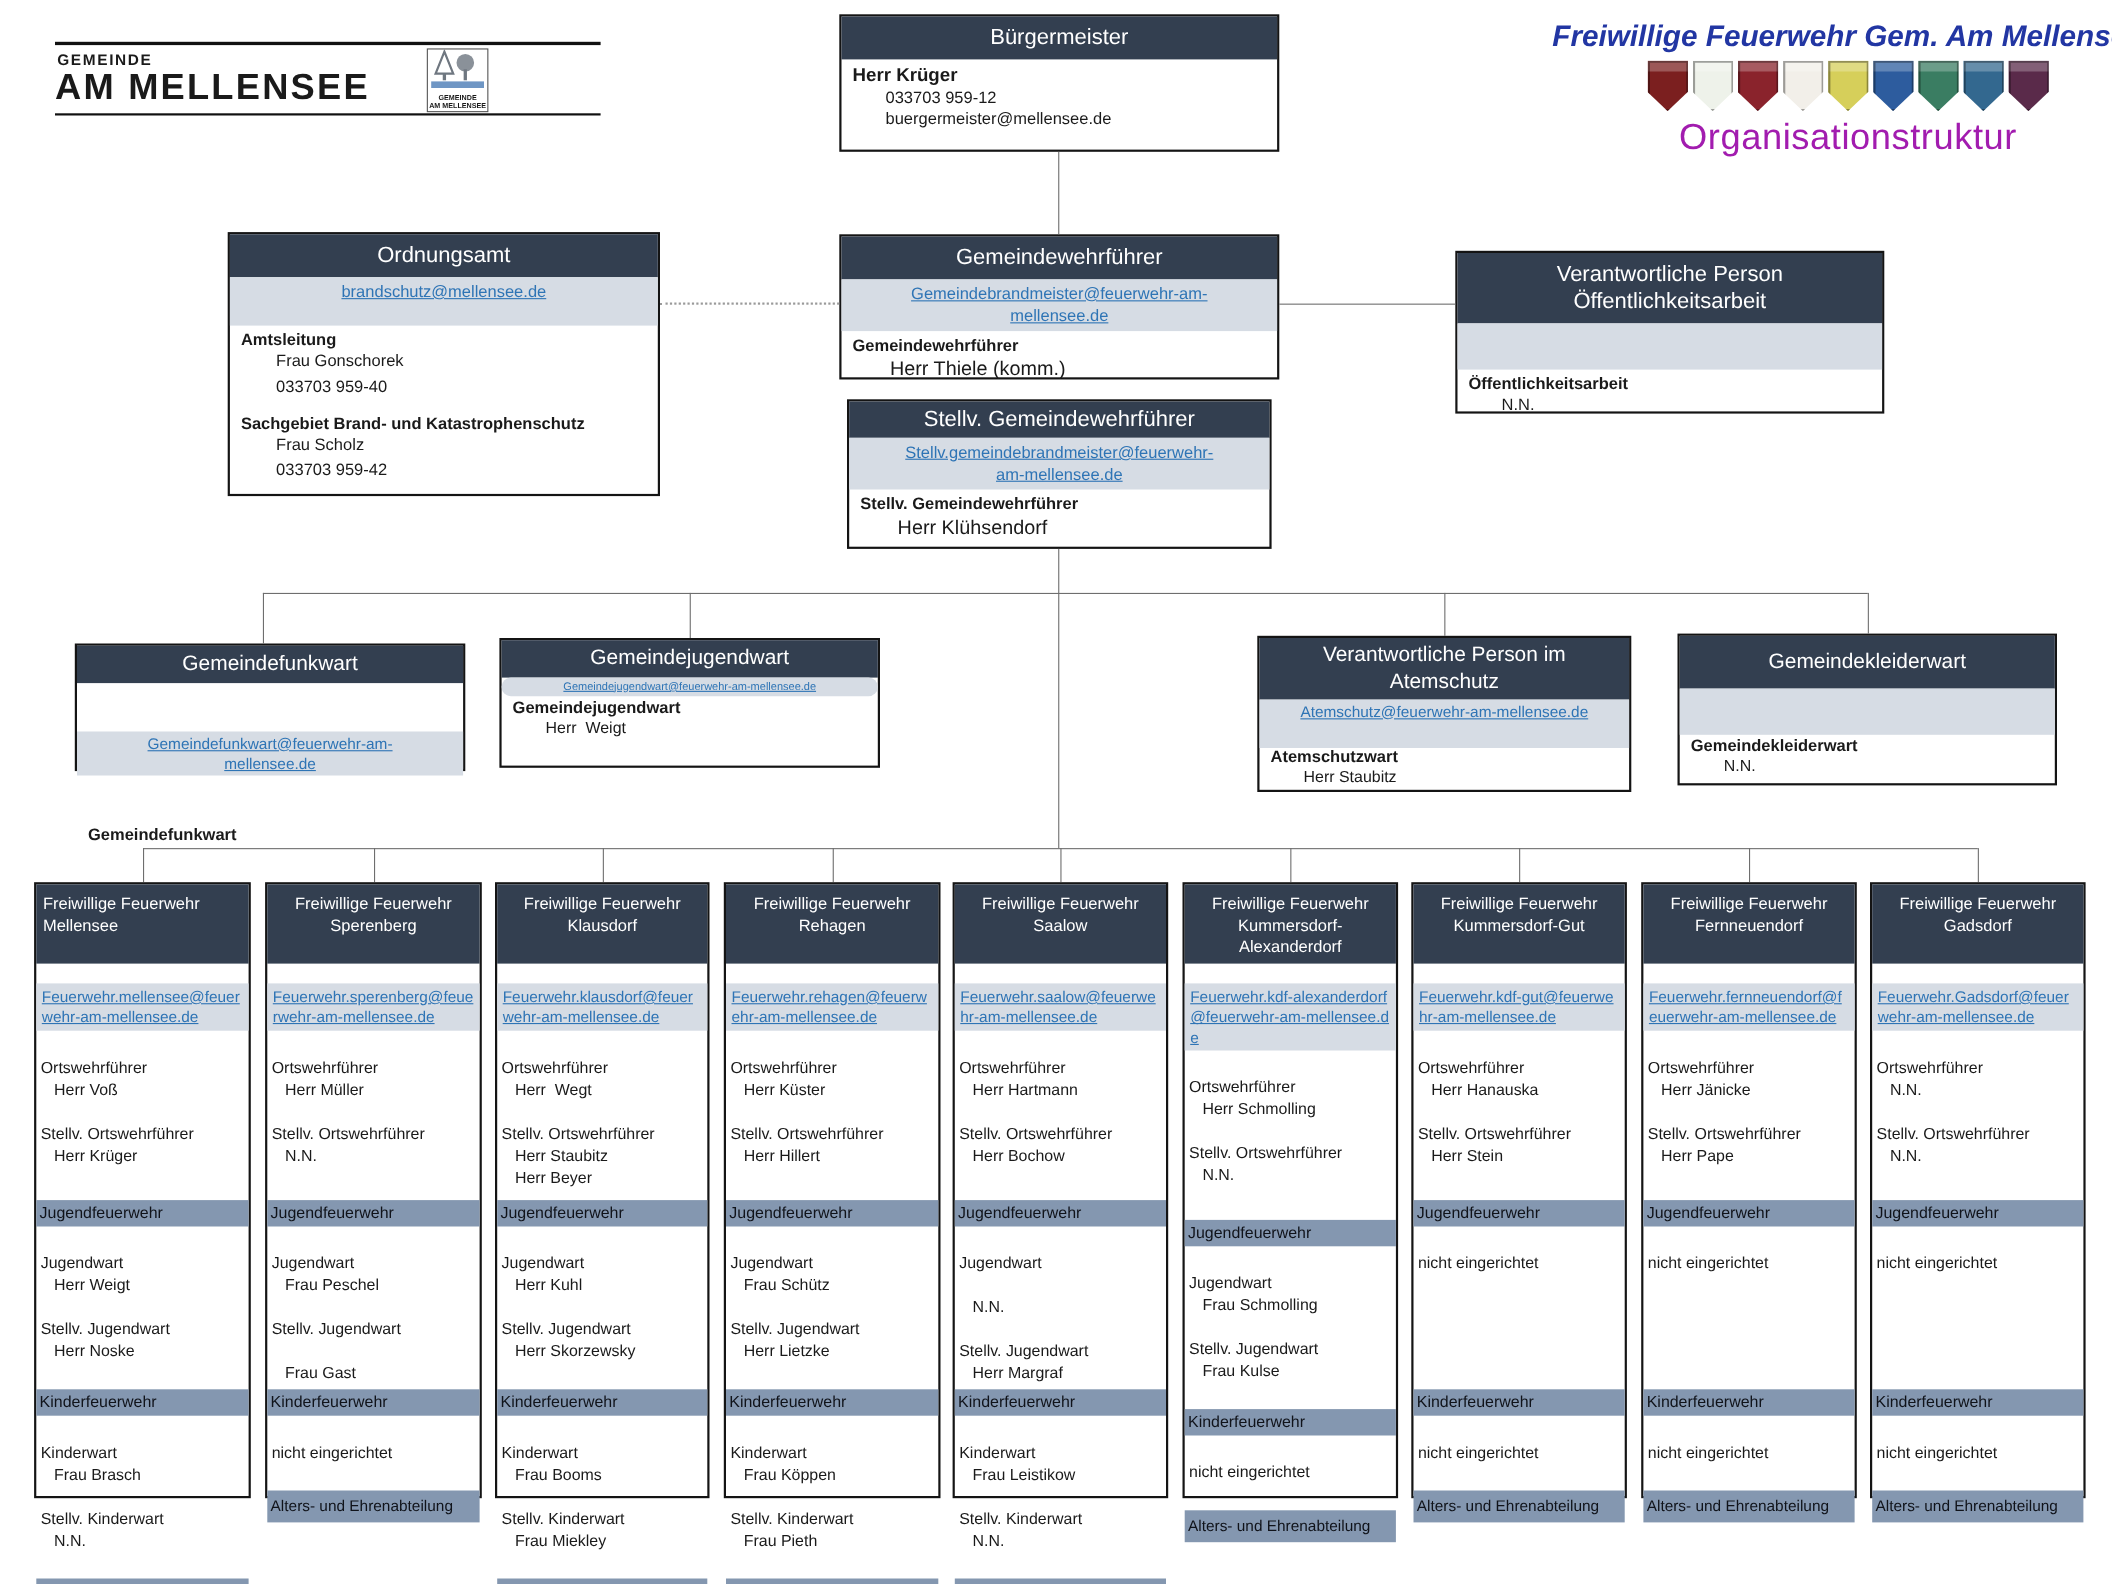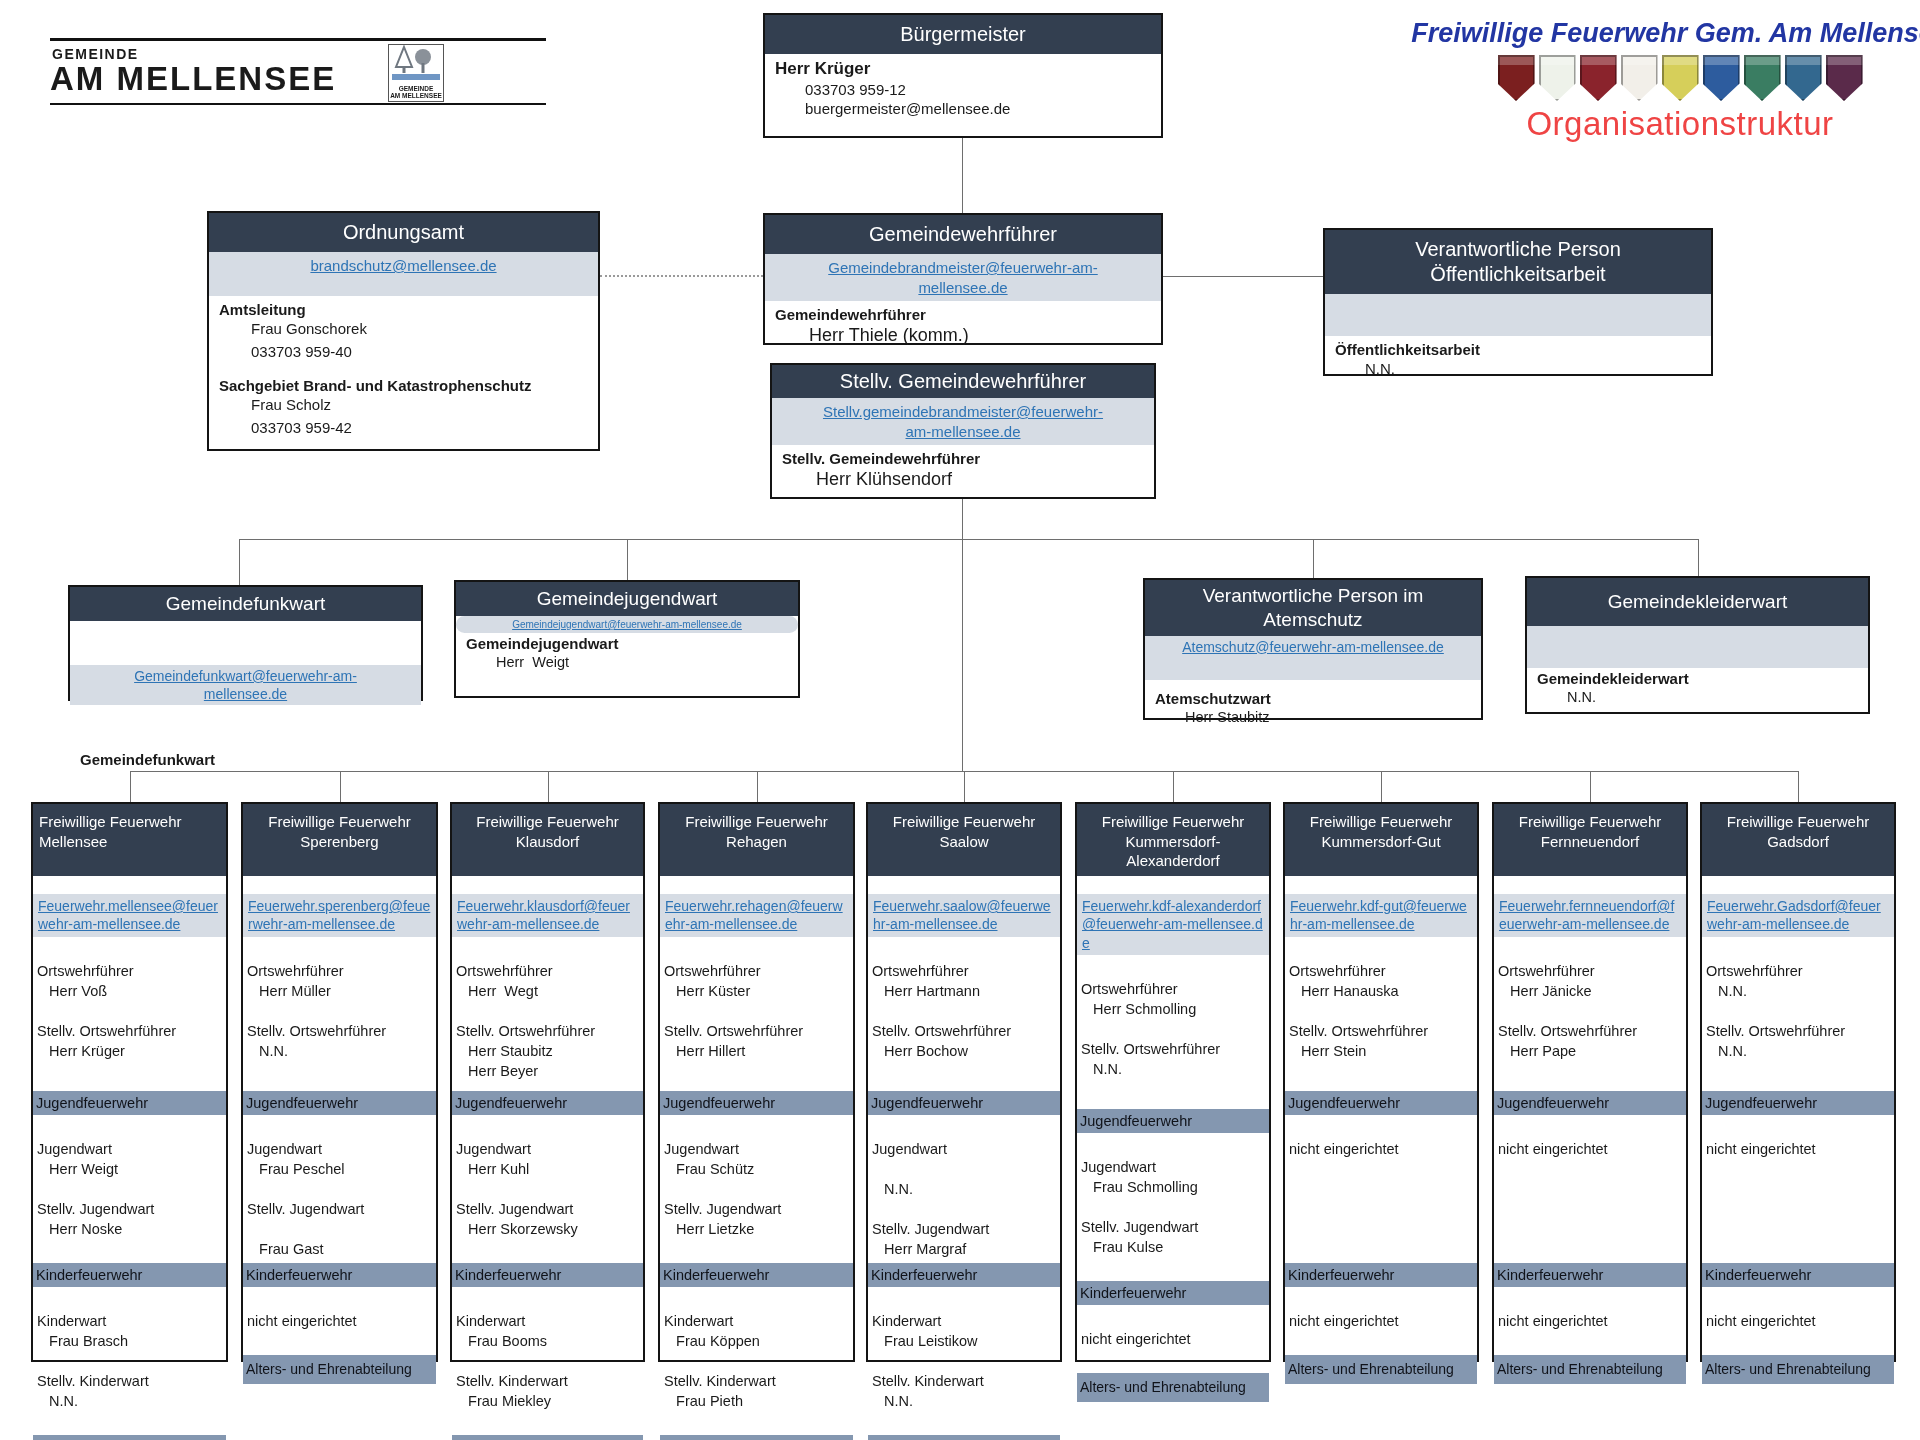--- a/index.html
+++ b/index.html
@@ -55,21 +55,21 @@
   .emblem-caption { font-size:6.5px; font-weight:bold; line-height:1.1; white-space:pre-line; }
 
   
   .brand-right { position:absolute; left:1455px; top:18px; width:450px;
                  display:flex; flex-direction:column; align-items:center; }
   .ff-title { font-size:27px; font-weight:bold; font-style:italic; color:#2236A3; white-space:nowrap; }
   .crest-row { display:flex; gap:4px; margin-top:6px; }
   .crest { width:37px; height:46px;
            clip-path: polygon(0 0,100% 0,100% 62%,50% 100%,0 62%);
            box-shadow: inset 0 0 0 2px rgba(0,0,0,.35), inset 0 10px 0 rgba(255,255,255,.25); }
-  .org-title { font-size:33px; font-weight:400; color:#ef4444; margin-top:4px; letter-spacing:0.5px; }
+  .org-title { font-size:33px; font-weight:400; color:#a21caf; margin-top:4px; letter-spacing:0.5px; }
 </style>
 </head>
 <body>
 
 <div class="canvas">
 
   <div class="logo-left">
     <div class="gem-small">GEMEINDE</div>
     <div class="gem-large">AM MELLENSEE</div>
     <div class="emblem">
@@ -153,21 +153,21 @@
     <div class="hdr" style="font-size:19px; padding:5px 4px;">Gemeindejugendwart</div>
     <div class="emailband" style="font-size:10px; padding:2px 42px;border-radius:13px;"><a class="em">Gemeindejugendwart@feuerwehr-am-mellensee.de</a></div>
     <div class="role" style="padding-top:2px;">Gemeindejugendwart</div>
     <div class="smname" style="font-size:14.5px; white-space:pre;">Herr  Weigt</div>
   </div>
 
   <div class="box" style="left:1143px; top:578px; width:340px; height:142px;">
     <div class="hdr" style="font-size:19px; padding:4px 4px;">Verantwortliche Person im
 Atemschutz</div>
     <div class="emailband pad44" style="font-size:14px; padding:2px 6px;"><a class="em">Atemschutz@feuerwehr-am-mellensee.de</a></div>
-    <div class="role" style="padding-top:10px;">Atemschutzwart</div>
+    <div class="role" style="padding-top:0;">Atemschutzwart</div>
     <div class="smname" style="font-size:14.5px;">Herr Staubitz</div>
   </div>
 
   <div class="box" style="left:1525px; top:576px; width:345px; height:138px;">
     <div class="hdr tall" style="font-size:19px;">Gemeindekleiderwart</div>
     <div class="emailband empty"></div>
     <div class="role" style="padding-top:2px;">Gemeindekleiderwart</div>
     <div class="smname" style="font-size:14.5px;">N.N.</div>
   </div>
 

